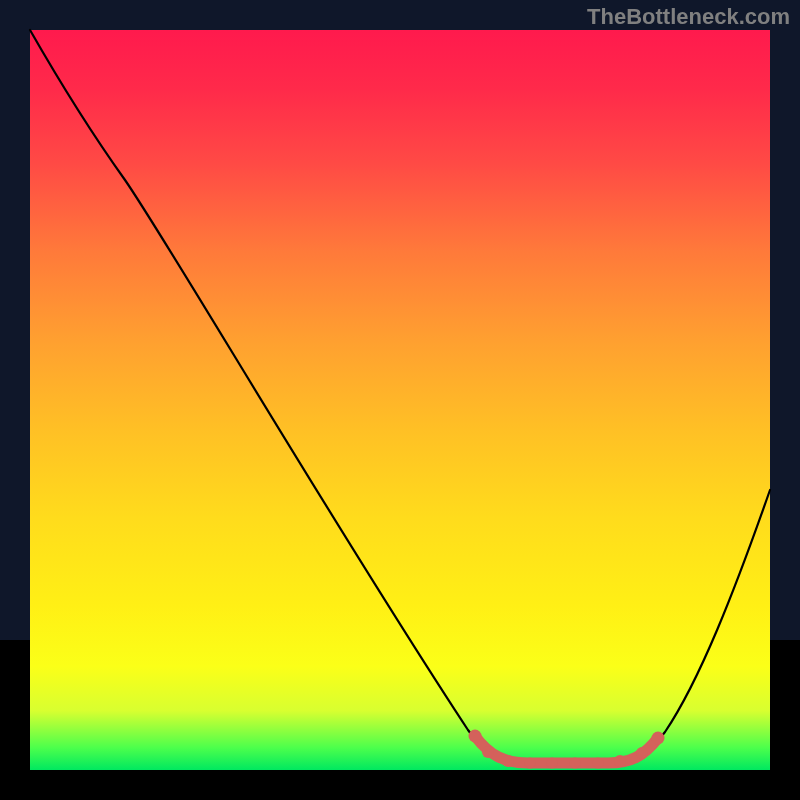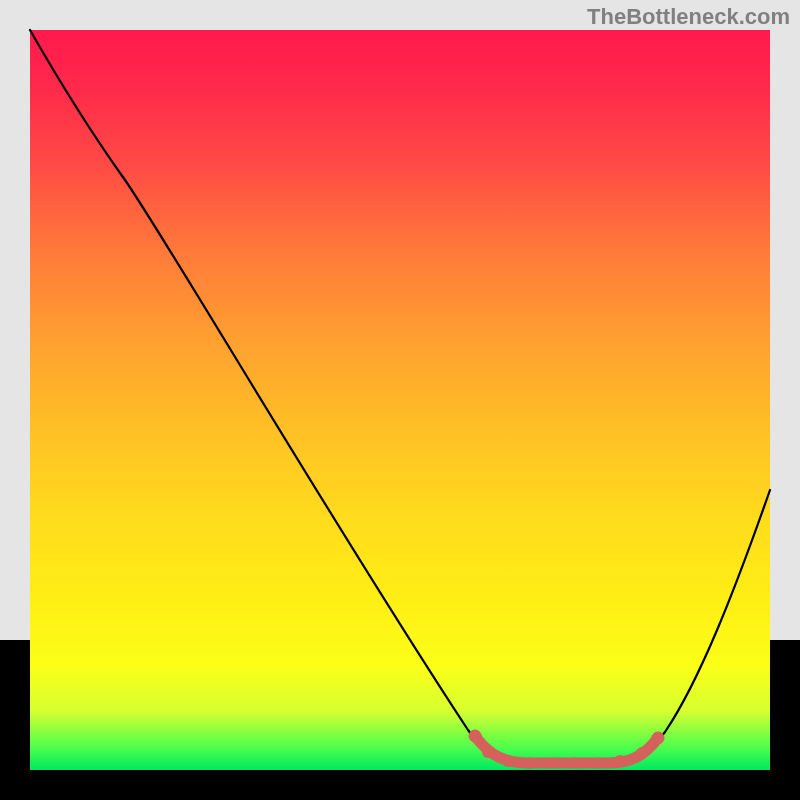--- a/index.html
+++ b/index.html
@@ -1,21 +1,21 @@
 <!DOCTYPE html>
 <html><head>
 <meta charset="utf-8">
 <style>
   * { margin: 0; padding: 0; box-sizing: border-box; }
   html, body { width: 800px; height: 800px; overflow: hidden; background: #000; }
   .frame {
     position: relative;
     width: 800px;
     height: 640px;
-    background: #e5e5e5;
+    background: #0f172a;
   }
   .watermark {
     position: absolute;
     top: 4px;
     right: 10px;
     font-family: Arial, Helvetica, sans-serif;
     font-size: 22px;
     font-weight: 600;
     color: #808080;
     letter-spacing: 0px;

